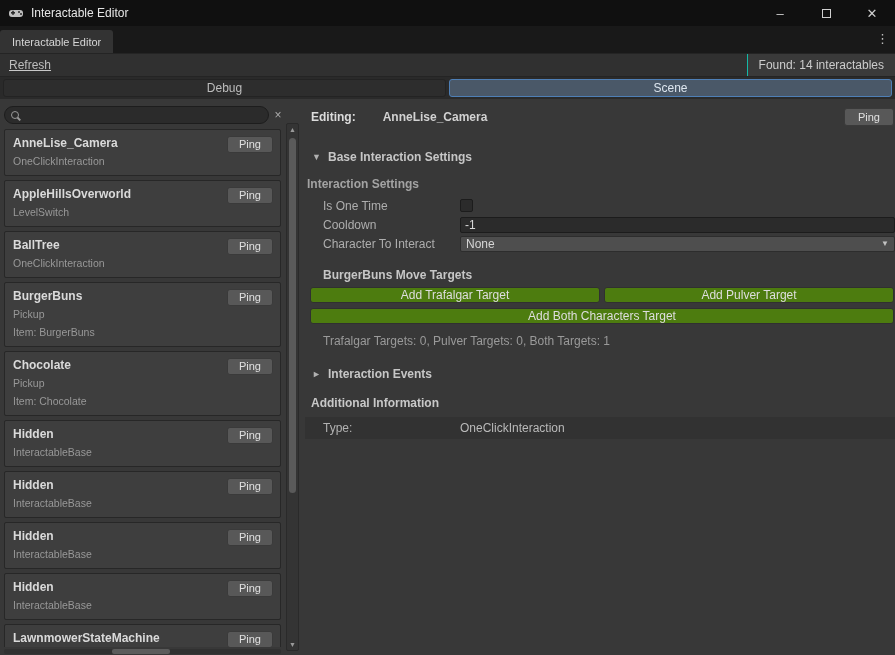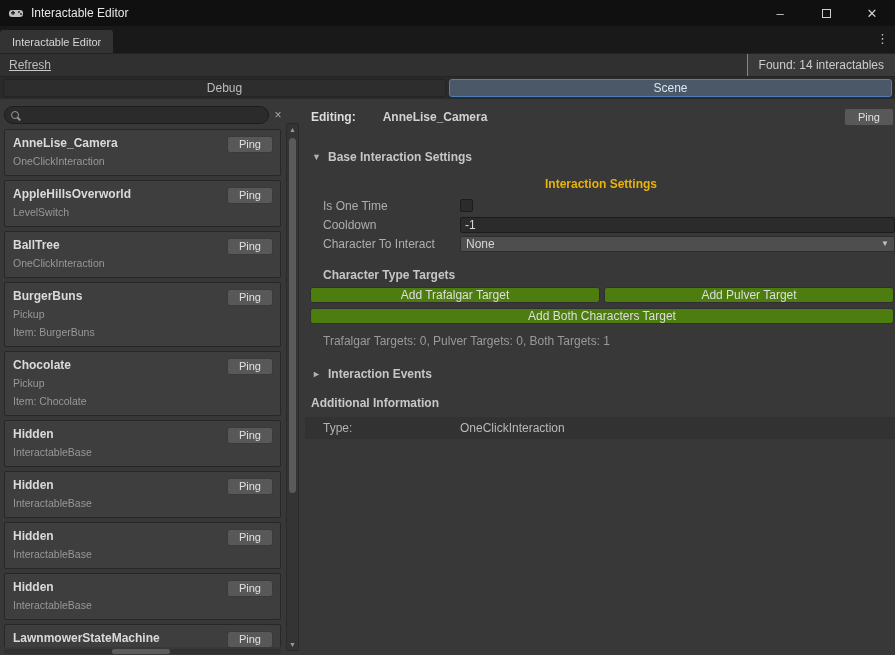--- a/index.html
+++ b/index.html
@@ -63,21 +63,21 @@
   .editing-row { display:flex; align-items:center; height:20px; margin-top:8px; padding-left:6px; }
   .editing-label { font-weight:bold; color:#dcdcdc; }
   .editing-value { margin-left:27px; font-weight:bold; color:#d2d2d2; }
   .editing-ping { margin-left:auto; margin-right:1px; background:#585858; border:1px solid #3a3a3a; border-radius:3px; color:#e0e0e0; font-size:11px; font-family:inherit; padding:1px 13px; height:18px; cursor:default; }
 
   .foldout { display:flex; align-items:center; padding-left:7px; font-weight:bold; color:#c6c6c6; cursor:default; }
   .foldout .tri { font-size:9px; color:#b0b0b0; margin-right:6px; width:10px; }
   .foldout.base { margin-top:23px; }
   .foldout.events { margin-top:19px; }
 
-  .section-header { font-weight:bold; color:#eab308; margin:13px 0 5px 2px;text-align:center; }
+  .section-header { font-weight:bold; color:#a3a3a3; margin:13px 0 5px 2px; }
   .field-row { display:flex; align-items:center; height:19px; margin-left:18px; }
   .field-label { width:137px; color:#aeaeae; flex-shrink:0; }
   .checkbox { width:13px; height:13px; background:#2b2b2b; border:1px solid #1c1c1c; border-radius:2px; cursor:default; }
   .text-field { flex:1; height:16px; background:#2b2b2b; border:1px solid #1c1c1c; border-radius:2px; color:#d8d8d8; font-size:12px; font-family:inherit; padding:0 4px; outline:none; }
   .dropdown { flex:1; height:16px; background:#4e4e4e; border:1px solid #2d2d2d; border-radius:2px; display:flex; align-items:center; padding:0 5px; color:#d6d6d6; cursor:default; }
   .dropdown .dd-arrow { margin-left:auto; font-size:8px; color:#c2c2c2; }
 
   .move-header { font-weight:bold; color:#c6c6c6; margin:15px 0 5px 18px; }
   .btn-row { display:flex; gap:4px; margin:2px 1px 0 5px; }
   .inspector-btn { flex:1; height:16px; background:#4d7c0f; border:1px solid #303030; border-radius:3px; color:#dedede; font-size:12px; font-family:inherit; line-height:13px; cursor:default; }
@@ -278,21 +278,21 @@
     </div>
 
     <div class="field-row">
       <span class="field-label">Character To Interact</span>
       <div class="dropdown">
         <span>None</span>
         <span class="dd-arrow">▼</span>
       </div>
     </div>
 
-    <div class="move-header">Character Type Targets</div>
+    <div class="move-header">BurgerBuns Move Targets</div>
 
     <div class="btn-row">
       <button class="inspector-btn">Add Trafalgar Target</button>
       <button class="inspector-btn">Add Pulver Target</button>
     </div>
     <div class="full-btn-row">
       <button class="inspector-btn">Add Both Characters Target</button>
     </div>
 
     <div class="summary">Trafalgar Targets: 0, Pulver Targets: 0, Both Targets: 1</div>

